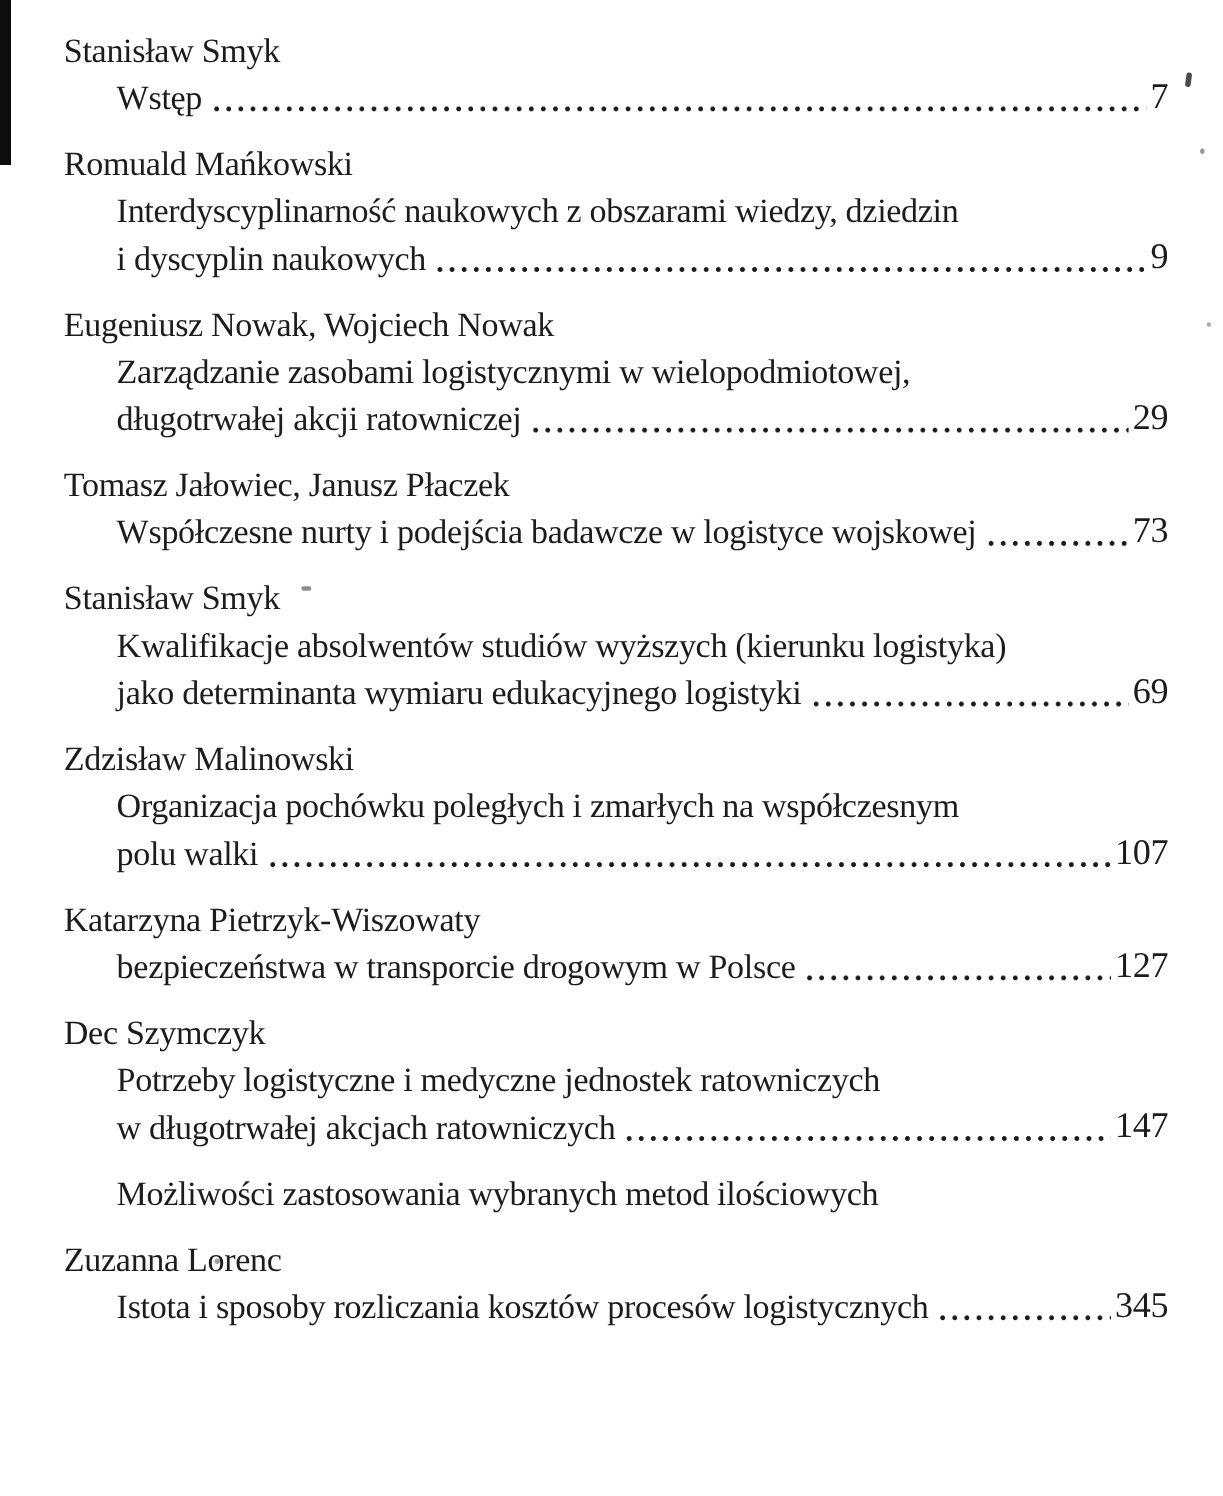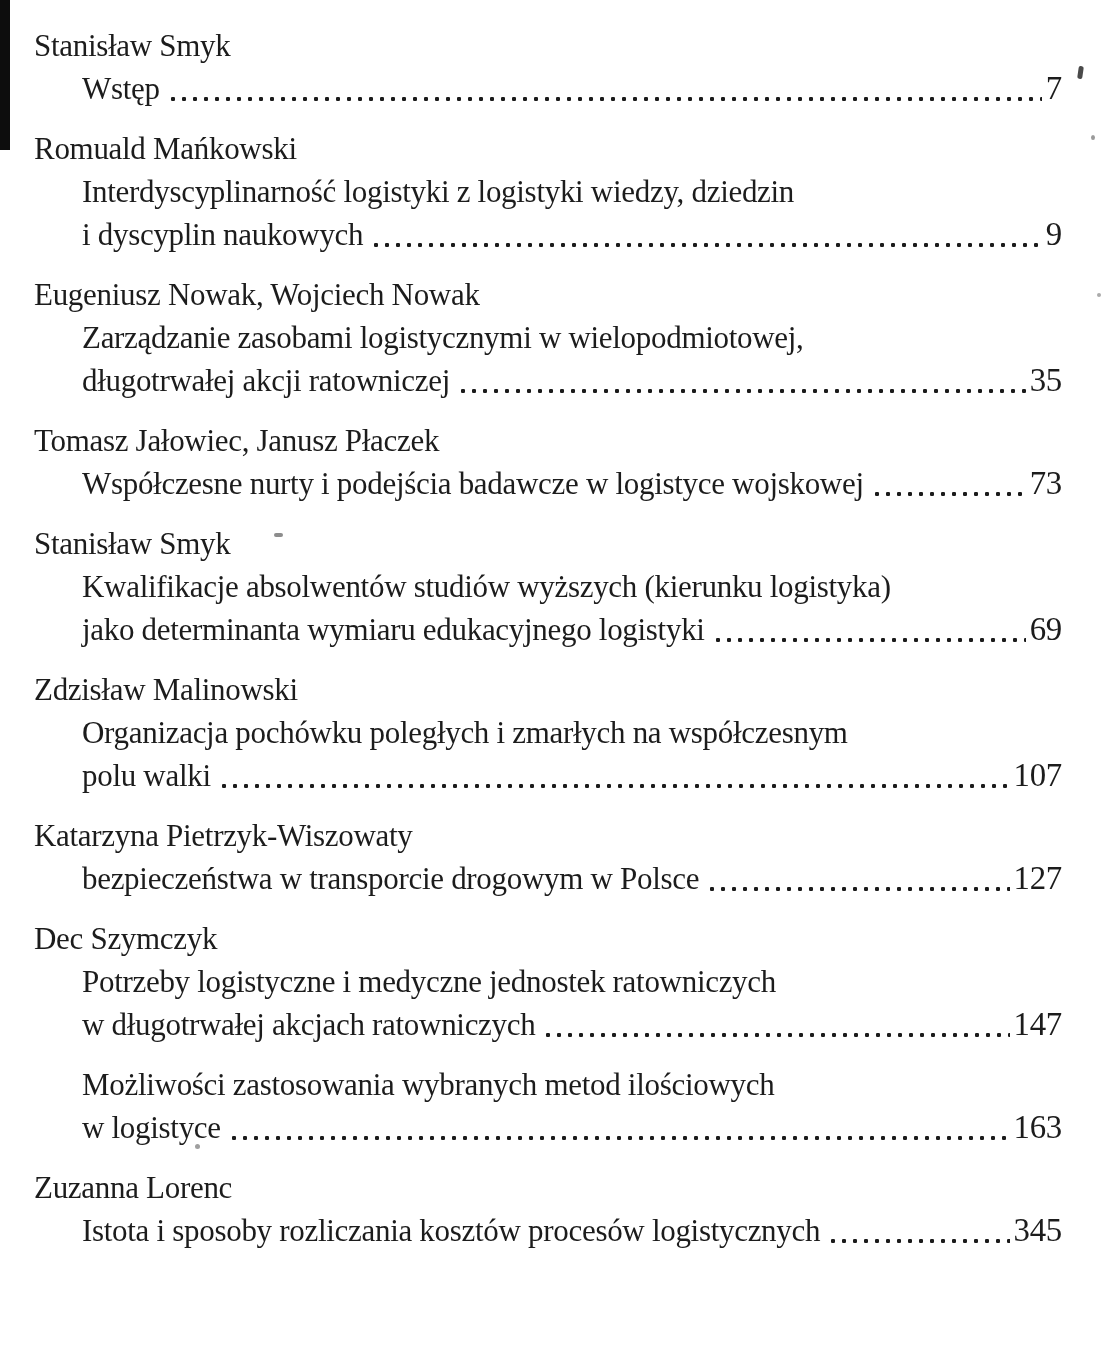--- a/index.html
+++ b/index.html
@@ -14,21 +14,21 @@
     position: relative;
     overflow: hidden;
     font-family: "Liberation Serif", "DejaVu Serif", serif;
     color: #1c1c1c;
   }
   .page {
     position: relative;
     box-sizing: border-box;
     width: 1112px;
     height: 1360px;
-    padding: 24px 50px 0 34px;
+    padding: 24px 50px 0 58px;
     font-size: 31px;
     line-height: 43px;
     letter-spacing: -0.3px;
   }
   .entry { margin-bottom: 17px; }
   .author {
     white-space: nowrap;
   }
   .tline {
     padding-left: 48px;
@@ -72,38 +72,38 @@
     <div class="tline last">
       <span class="tx">Wstęp</span>
       <span class="leader"></span>
       <span class="pagenum">7</span>
     </div>
   </div>
 
   <div class="entry">
     <div class="author">Romuald Mańkowski</div>
     <div class="tline">
-      <span class="tx">Interdyscyplinarność logistyki z logistyki wiedzy, dziedzin</span>
+      <span class="tx">Interdyscyplinarność naukowych z obszarami wiedzy, dziedzin</span>
     </div>
     <div class="tline last">
       <span class="tx">i dyscyplin naukowych</span>
       <span class="leader"></span>
       <span class="pagenum">9</span>
     </div>
   </div>
 
   <div class="entry">
     <div class="author">Eugeniusz Nowak, Wojciech Nowak</div>
     <div class="tline">
       <span class="tx">Zarządzanie zasobami logistycznymi w wielopodmiotowej,</span>
     </div>
     <div class="tline last">
       <span class="tx">długotrwałej akcji ratowniczej</span>
       <span class="leader"></span>
-      <span class="pagenum">35</span>
+      <span class="pagenum">29</span>
     </div>
   </div>
 
   <div class="entry">
     <div class="author">Tomasz Jałowiec, Janusz Płaczek</div>
     <div class="tline last">
       <span class="tx">Współczesne nurty i podejścia badawcze w logistyce wojskowej</span>
       <span class="leader"></span>
       <span class="pagenum">73</span>
     </div>
@@ -151,25 +151,20 @@
       <span class="tx">w długotrwałej akcjach ratowniczych</span>
       <span class="leader"></span>
       <span class="pagenum">147</span>
     </div>
   </div>
 
   <div class="entry">
     <div class="tline">
       <span class="tx">Możliwości zastosowania wybranych metod ilościowych</span>
     </div>
-    <div class="tline last">
-      <span class="tx">w logistyce</span>
-      <span class="leader"></span>
-      <span class="pagenum">163</span>
-    </div>
   </div>
 
   <div class="entry">
     <div class="author">Zuzanna Lorenc</div>
     <div class="tline last">
       <span class="tx">Istota i sposoby rozliczania kosztów procesów logistycznych</span>
       <span class="leader"></span>
       <span class="pagenum">345</span>
     </div>
   </div>

